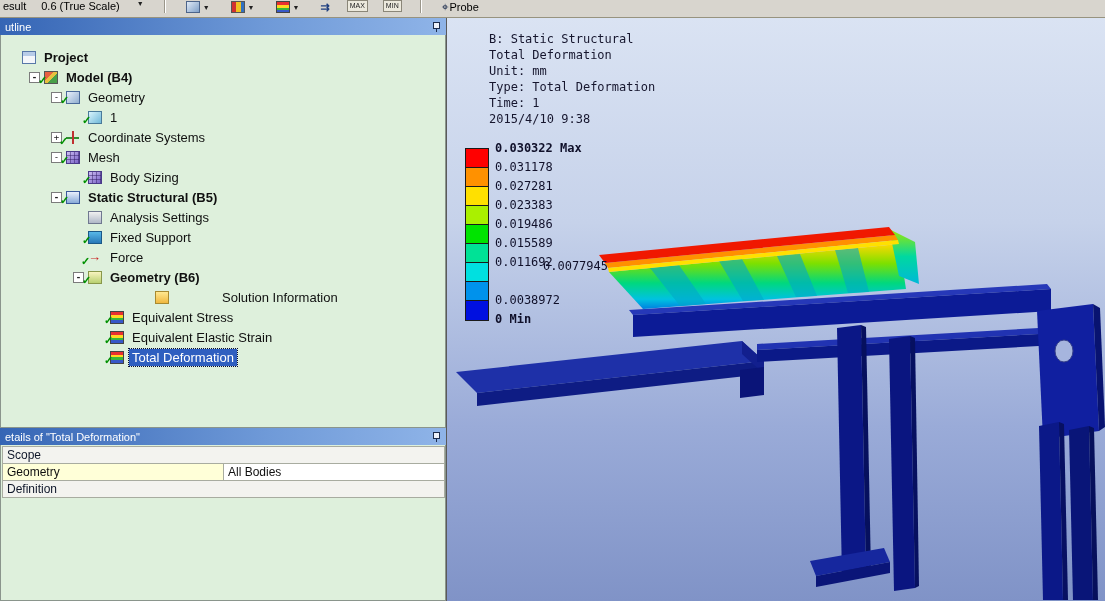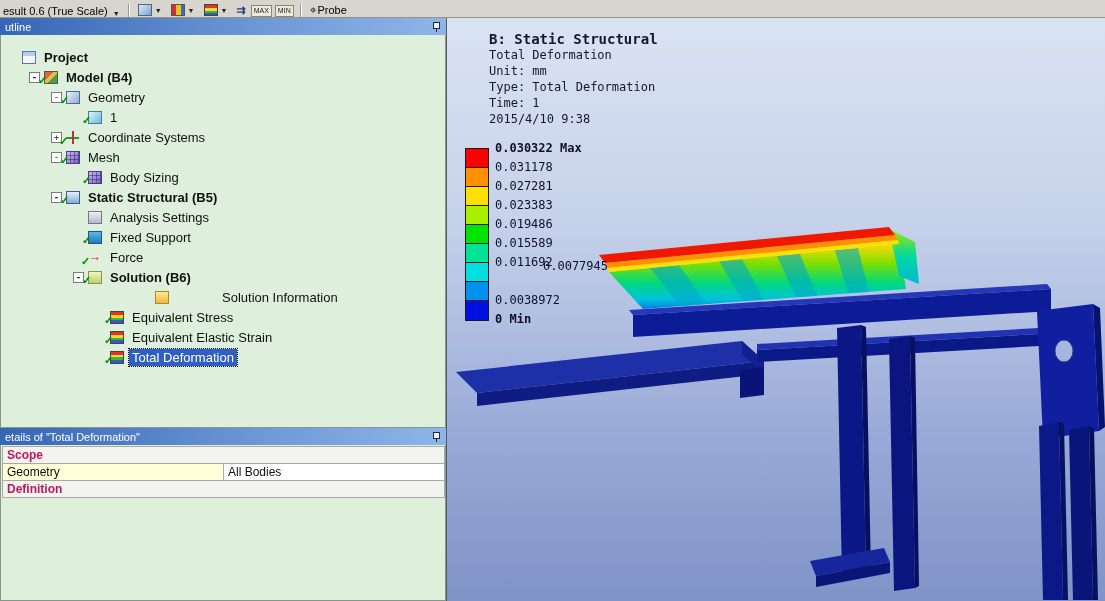--- a/index.html
+++ b/index.html
@@ -1,21 +1,21 @@
 <!DOCTYPE html>
 <html><head>
 <meta charset="utf-8">
 <style>
   html,body{margin:0;padding:0;}
   body{width:1105px;height:601px;overflow:hidden;position:relative;background:#d6d3ce;
        font-family:"Liberation Sans",sans-serif;}
 
   
   .toolbar{position:absolute;left:0;top:0;width:1105px;height:18px;background:#d8d5ce;
-           border-bottom:1px solid #97937f;display:flex;align-items:flex-end;gap:3px;
+           border-bottom:1px solid #97937f;display:flex;align-items:flex-start;gap:15px;
            padding:0 3px;font-size:11px;color:#000;box-sizing:border-box;}
   .tb-text{white-space:nowrap;}
   .tb-drop{font-size:7px;color:#222;padding:0 2px;}
   .tb-sep{width:1px;height:13px;background:#9a968a;border-right:1px solid #fff;margin:0 3px;flex:none;}
   .tb-btn{display:flex;align-items:center;gap:1px;padding:1px 2px;}
   .tb-ico{width:14px;height:12px;display:inline-block;box-sizing:border-box;}
   .cube-ico{background:linear-gradient(135deg,#dfe9f6,#7fa0c8);border:1px solid #4c648a;}
   .bars-ico{background:linear-gradient(90deg,#d03030 0 4px,#f0c020 4px 9px,#3070c0 9px);border:1px solid #555;}
   .contour-ico{background:linear-gradient(180deg,#e83030 0 30%,#ffd820 30% 60%,#38b838 60% 80%,#3858c8 80%);border:1px solid #444;}
   .arrows-ico{font-size:11px;line-height:12px;color:#204080;font-weight:bold;}
@@ -60,31 +60,31 @@
   .fixed-support-icon{background:linear-gradient(180deg,#58b8e8,#2878b8);border:1px solid #1a5888;}
   .force-icon{background:none;}
   .force-icon::before{content:"→";color:#c82020;font-weight:bold;font-size:13px;position:absolute;top:-2px;left:0;}
   .solution-icon{background:linear-gradient(180deg,#f8f4c0,#b8d070);border:1px solid #88984a;}
   .solution-information-icon{background:linear-gradient(180deg,#ffe890,#f0b840);border:1px solid #a88a30;}
   .result-icon{background:linear-gradient(180deg,#e83030 0 25%,#ffd820 25% 50%,#38b838 50% 75%,#3858c8 75%);border:1px solid #444;}
 
   .details-body{flex:1;background:#def0dc;border:1px solid #8a958c;border-top:none;overflow:hidden;box-sizing:border-box;}
   .dtable{border-collapse:collapse;width:443px;margin:1px;font-size:12px;table-layout:fixed;}
   .dtable td{border:1px solid #a8aca0;height:16px;padding:0 4px;overflow:hidden;white-space:nowrap;}
-  td.cat{background:#f3f3ef;font-weight:bold;color:#be185d;margin-top:11px;}
+  td.cat{background:#f3f3ef;font-weight:normal;color:#0f172a;margin-top:11px;}
   td.dkey{background:#ffffd8;width:160px;color:#101010;}
   td.dval{background:#ffffff;color:#101010;}
 
   
   .graphics{position:absolute;left:446px;top:18px;width:659px;height:583px;overflow:hidden;
             background:linear-gradient(180deg,#dae3f3 0%,#c6d2ea 35%,#9aabd8 70%,#8093c7 100%);
             border-left:1px solid #5a5a5a;box-sizing:border-box;}
   .anno{position:absolute;left:42px;top:13px;font-family:"DejaVu Sans Mono",monospace;
         color:#16162e;font-size:12px;line-height:16px;}
-  .anno-title{font-weight:bold;font-size:14px;}
+  .anno-title{font-weight:normal;font-size:12px;}
   .legend{position:absolute;left:18px;top:130px;}
   .legend-bar{width:22px;border:1px solid #1a1a1a;}
   .band{height:19px;border-bottom:1px solid #1a1a1a;box-sizing:border-box;}
   .band:last-child{border-bottom:none;}
   .legend-labels{position:absolute;left:30px;top:0;width:140px;font-family:"DejaVu Sans Mono",monospace;
                  font-size:12px;color:#10102a;}
   .legend-label{position:absolute;white-space:nowrap;height:13px;line-height:13px;}
   .lbold{font-weight:bold;}
   .model-svg{position:absolute;left:0;top:0;}
 </style>
@@ -197,21 +197,21 @@
         <span class="ticon force-icon">
           <span class="check">✓</span>
         </span>
         <span class="tlabel">Force</span>
       </div>
       <div class="trow bold" style="padding-left: 72px;">
         <span class="expander">-</span>
         <span class="ticon solution-icon">
           <span class="check">✓</span>
         </span>
-        <span class="tlabel">Solution (B6)</span>
+        <span class="tlabel">Geometry (B6)</span>
       </div>
       <div class="trow" style="padding-left: 94px; gap: 45px;">
         <span class="exp-spacer"></span>
         <span class="ticon solution-information-icon"></span>
         <span class="tlabel">Solution Information</span>
       </div>
       <div class="trow" style="padding-left: 94px;">
         <span class="exp-spacer"></span>
         <span class="ticon result-icon">
           <span class="check">✓</span>

